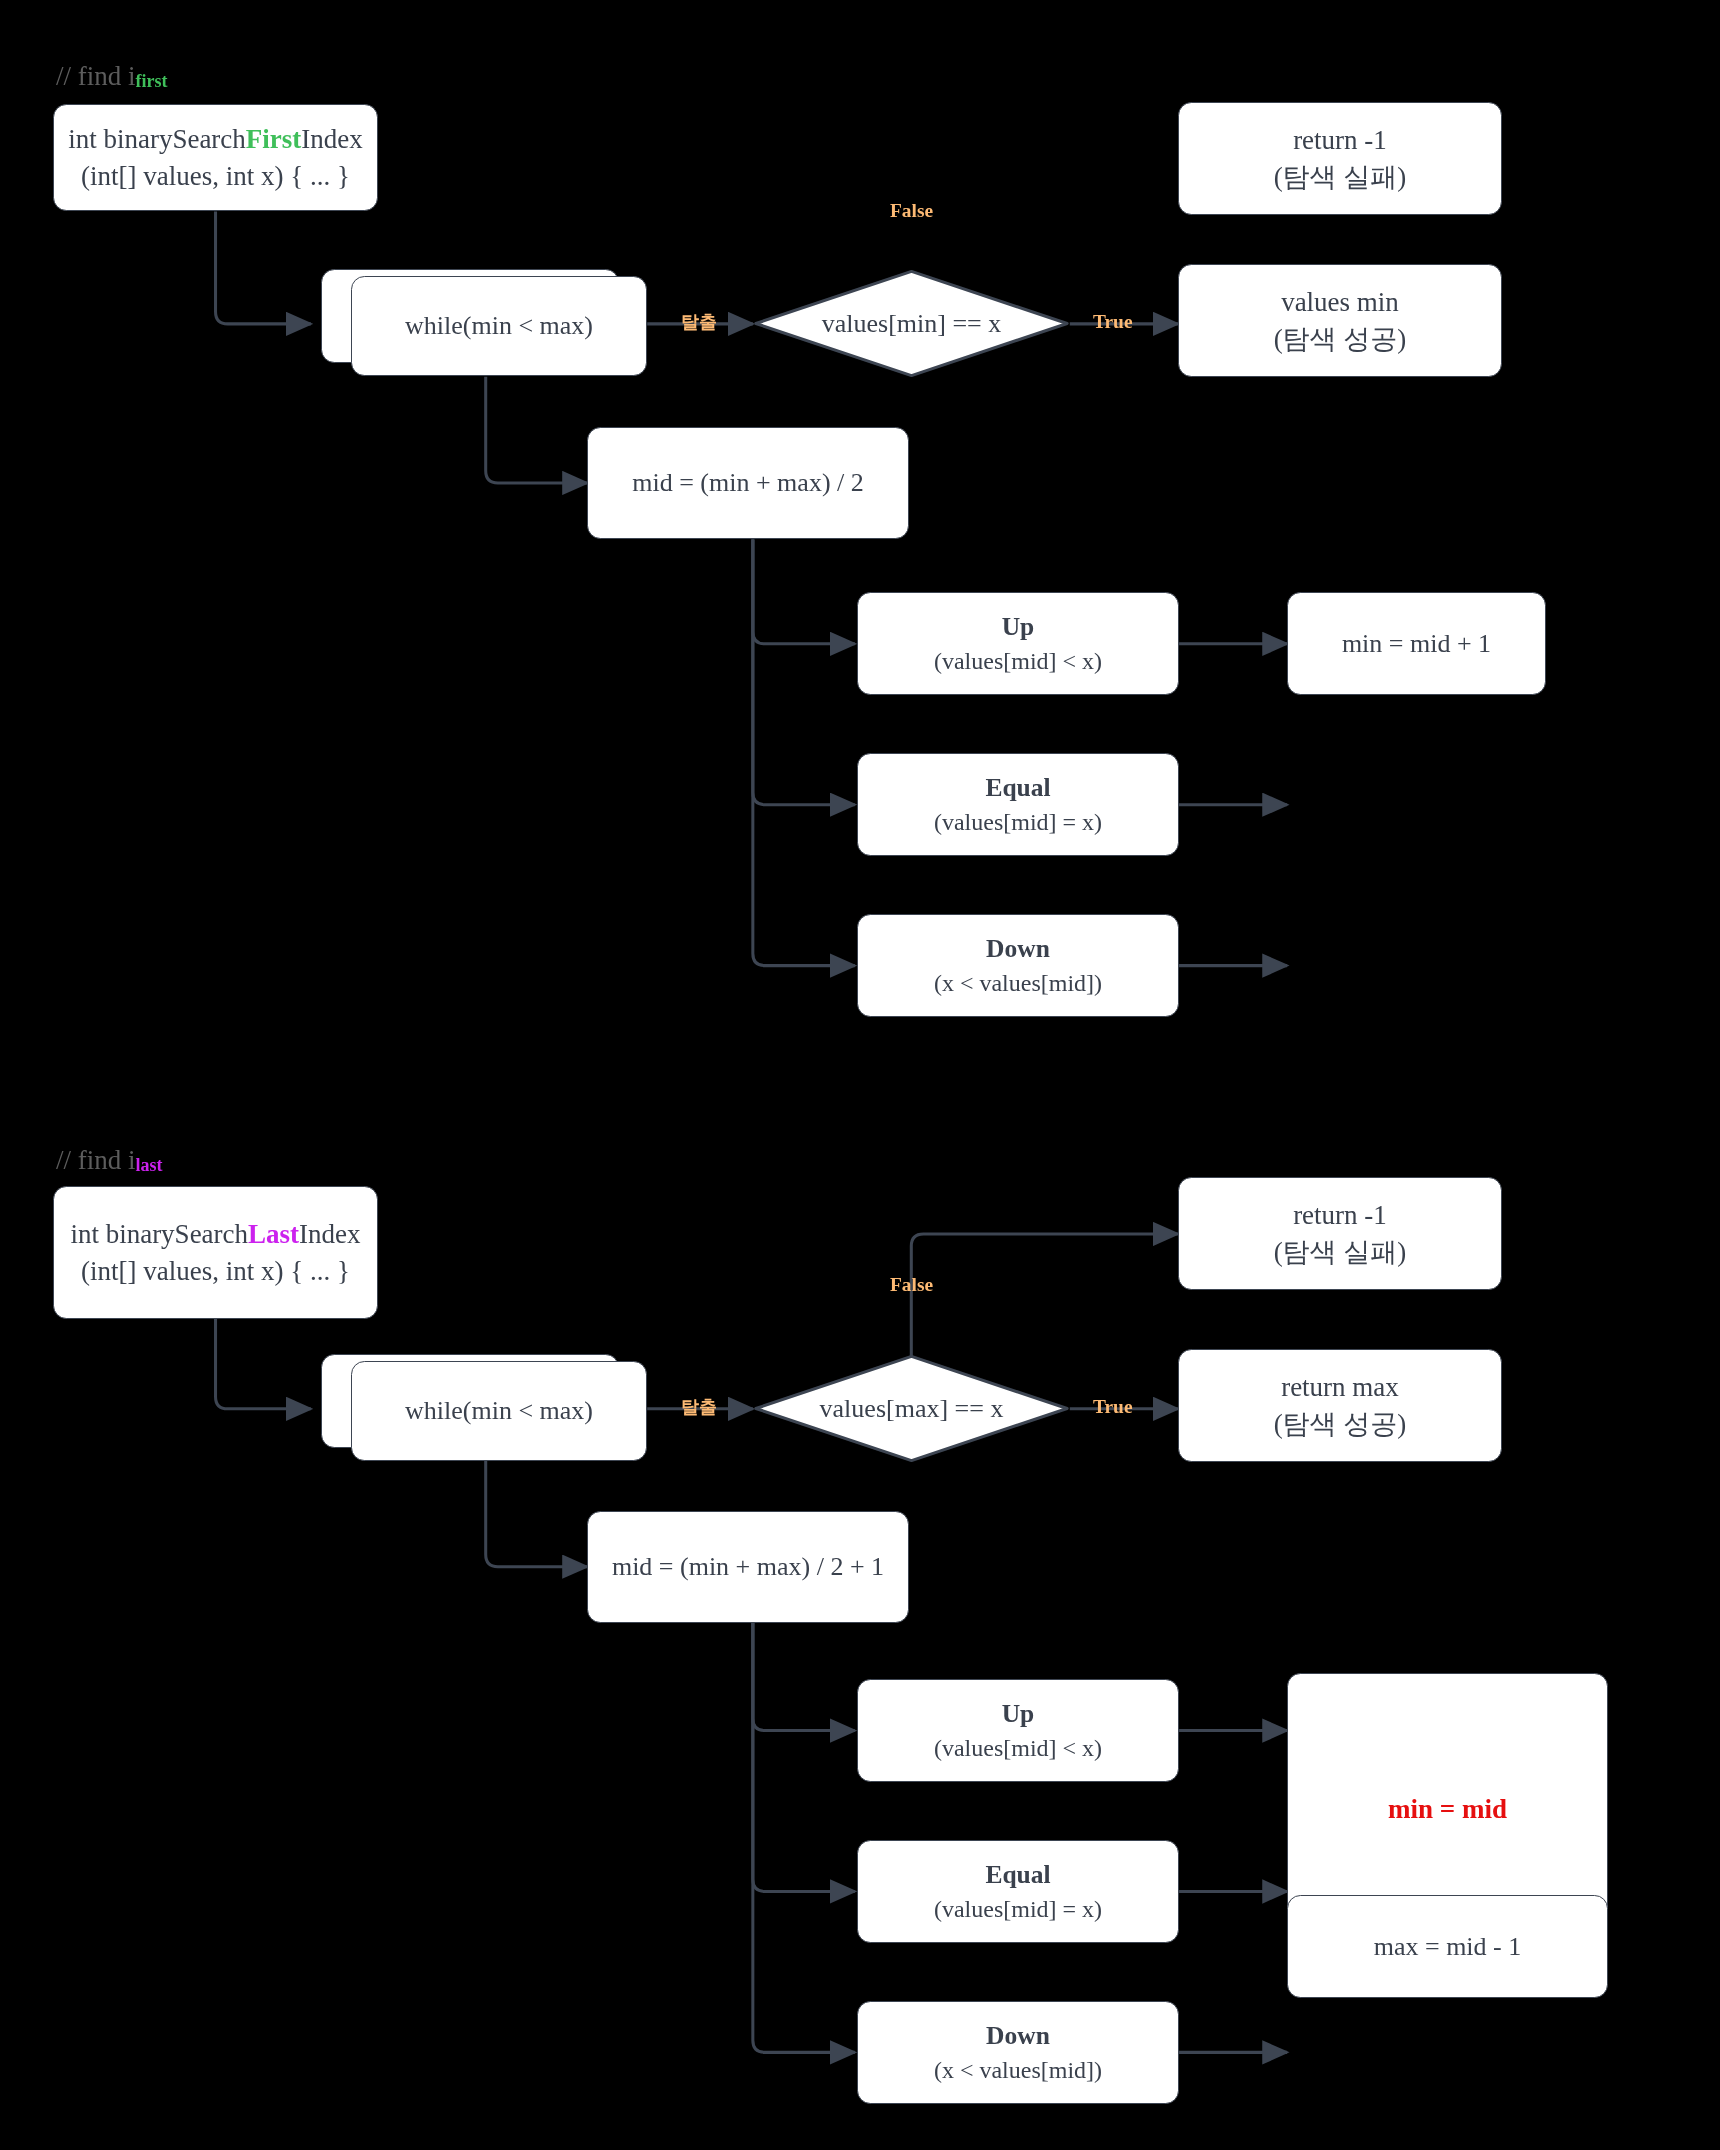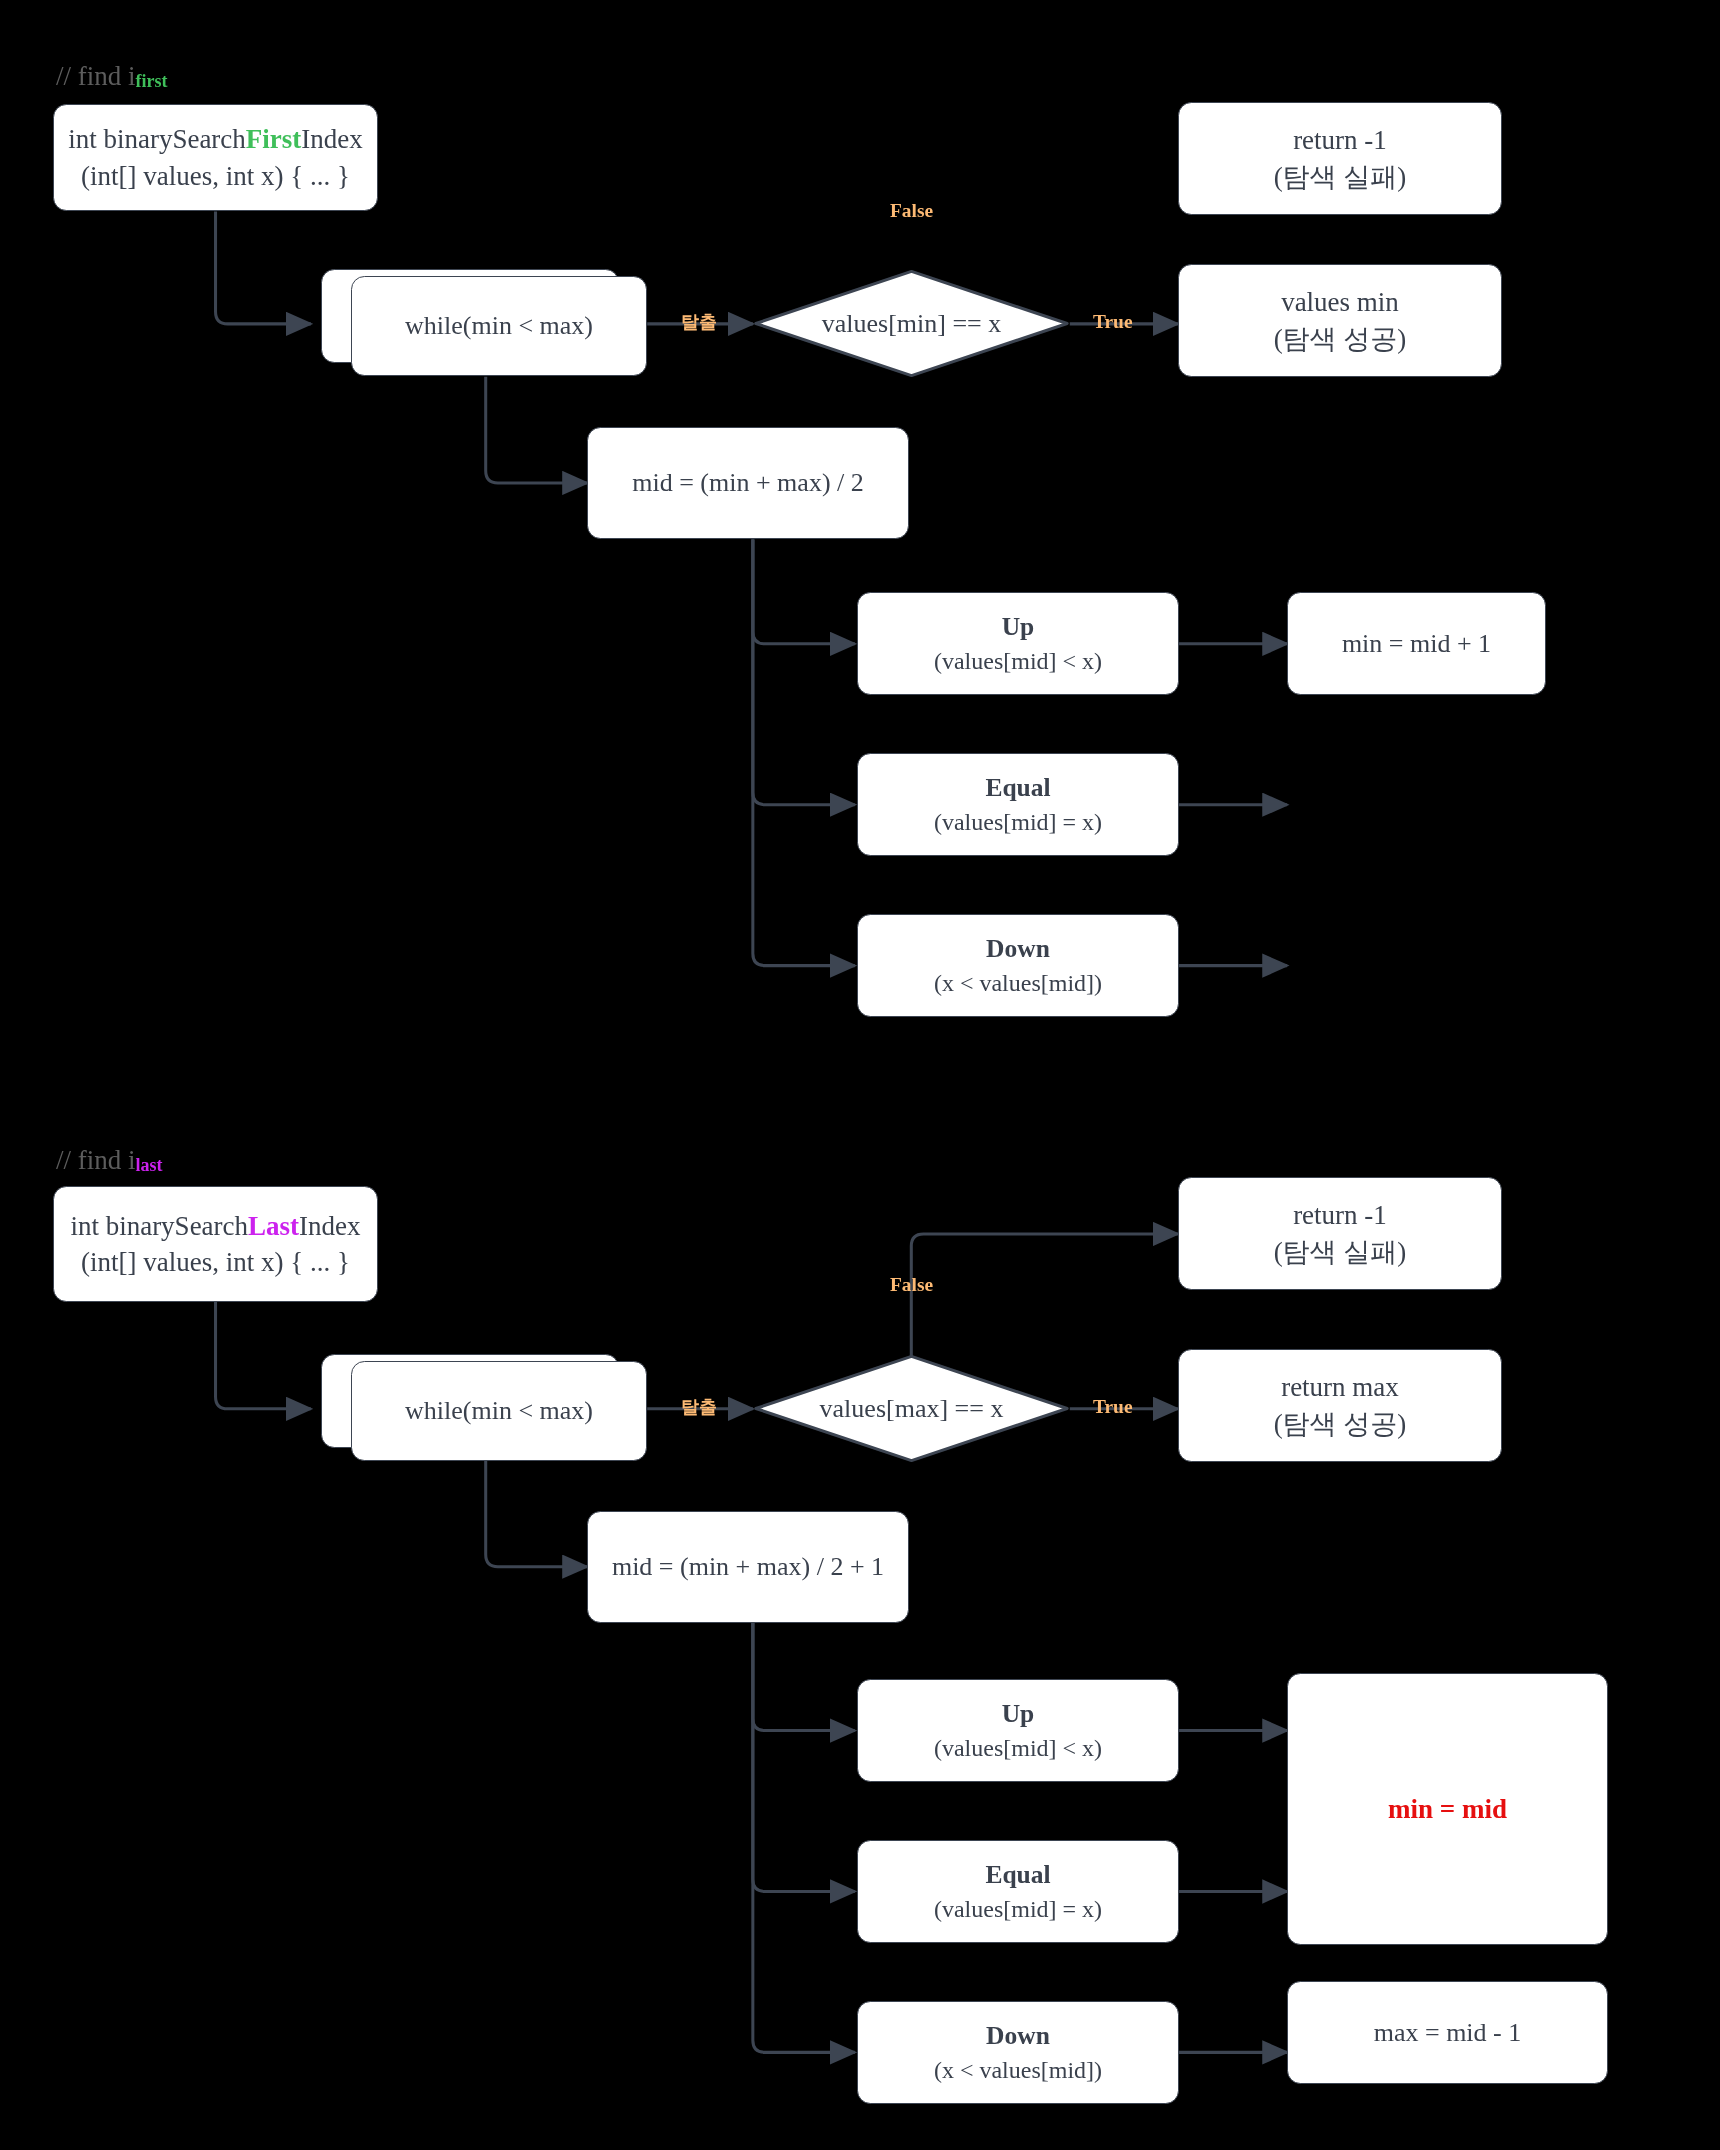--- a/index.html
+++ b/index.html
@@ -143,21 +143,21 @@
 </div>
 
 <div class="node" style="left:1287px;top:592px;width:259px;height:103px;">
   <span class="t-md">min = mid + 1</span>
 </div>
 
 <div class="comment" style="left:56px;top:1145px;">
   <span>// find i</span><sub class="magenta">last</sub>
 </div>
 
-<div class="node" style="left:53px;top:1186px;width:325px;height:116px;">
+<div class="node" style="left:53px;top:1186px;width:325px;height:133px;">
   <div class="t-sec">
     <span>int binarySearch</span><span class="magenta">Last</span><span>Index</span><br>
     <span>(int[] values, int x) { ... }</span>
   </div>
 </div>
 
 <div class="node back" style="left:321px;top:1354px;width:298px;height:94px;"></div>
 <div class="node front" style="left:351px;top:1361px;width:296px;height:100px;">
   <span class="t-md">while(min &lt; max)</span>
 </div>
@@ -204,18 +204,18 @@
 <div class="node" style="left:857px;top:2001px;width:322px;height:103px;">
   <div>
     <span class="t-branch-title">Down</span>
     <span class="t-branch-sub">(x &lt; values[mid])</span>
   </div>
 </div>
 
 <div class="node" style="left:1287px;top:1673px;width:321px;height:272px;">
   <span class="red">min = mid</span>
 </div>
-<div class="node" style="left:1287px;top:1981px;width:321px;height:103px;">
+<div class="node" style="left:1287px;top:1895px;width:321px;height:103px;">
   <span class="t-md">max = mid - 1</span>
 </div>
 
 </div>
 
 
 </body></html>

